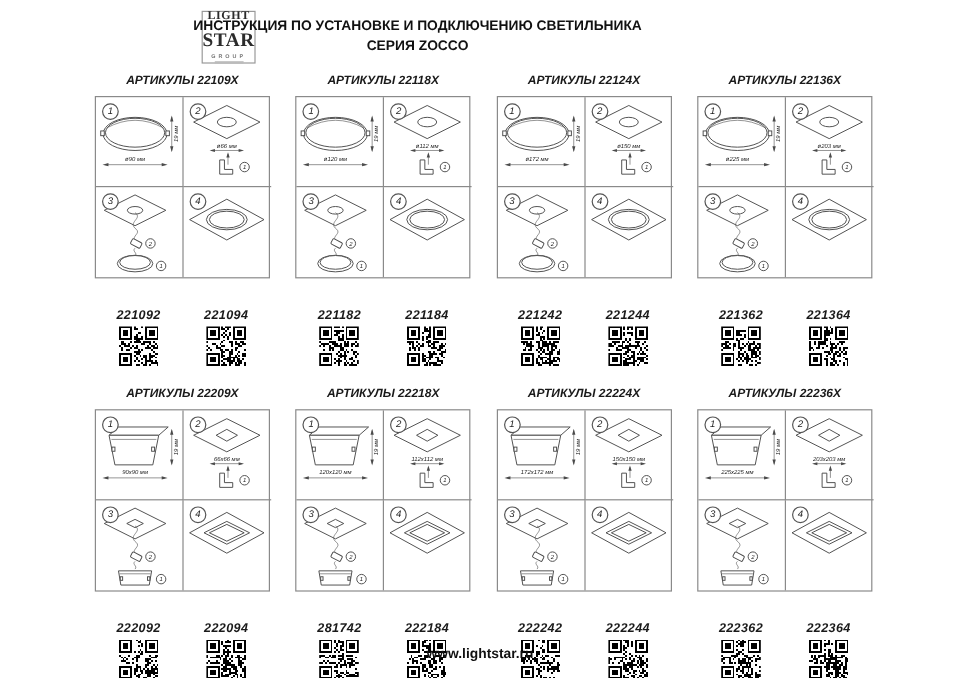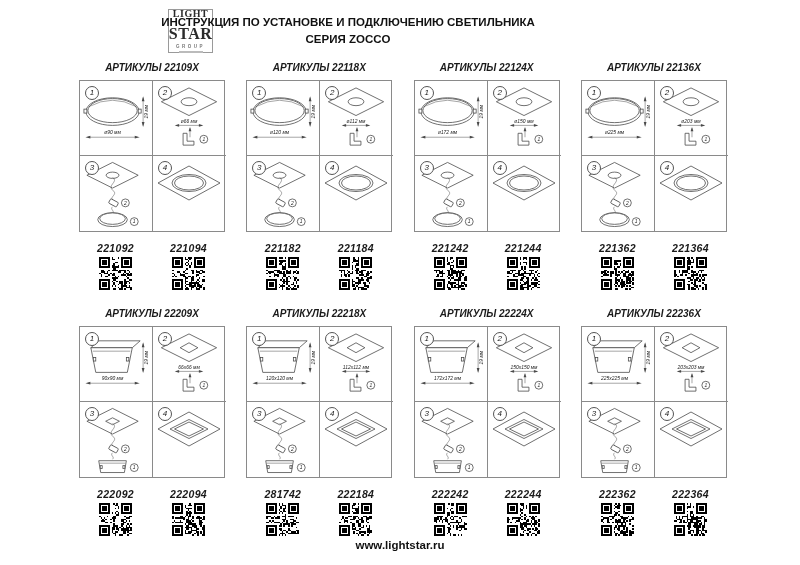--- a/index.html
+++ b/index.html
@@ -41,21 +41,21 @@
   .diag{width:100%;height:100%;display:block;}
   .diag .ln{stroke:#4a4a4a;stroke-width:.8;fill:#fff;}
   .diag .nf{fill:none;}
   .diag .dim{stroke:#4a4a4a;stroke-width:.5;fill:none;}
   .diag .arrow{fill:#4a4a4a;stroke:none;}
   .diag text{font-family:"Liberation Sans",sans-serif;fill:#222;stroke:none;}
   .diag .dimtxt{font-size:5px;}
   .diag .callout-n{font-size:5px;}
   .panel.round .square-only{display:none;}
   .panel.square .round-only{display:none;}
-  .codes{display:flex;margin-top:10px;}
+  .codes{display:flex;margin-top:25px;}
   .codes .code{flex:1;text-align:center;font-size:10.5px;font-weight:bold;letter-spacing:.3px;}
   .qrs{display:flex;margin-top:3px;}
   .qrs .qr-slot{flex:1;display:flex;justify-content:center;}
   .qr{width:33px;height:33px;shape-rendering:crispEdges;}
   
   .footer{position:absolute;left:0;top:539px;width:100%;text-align:center;font-size:11.5px;font-weight:bold;color:#111;}
 </style>
 </head>
 <body>
 

